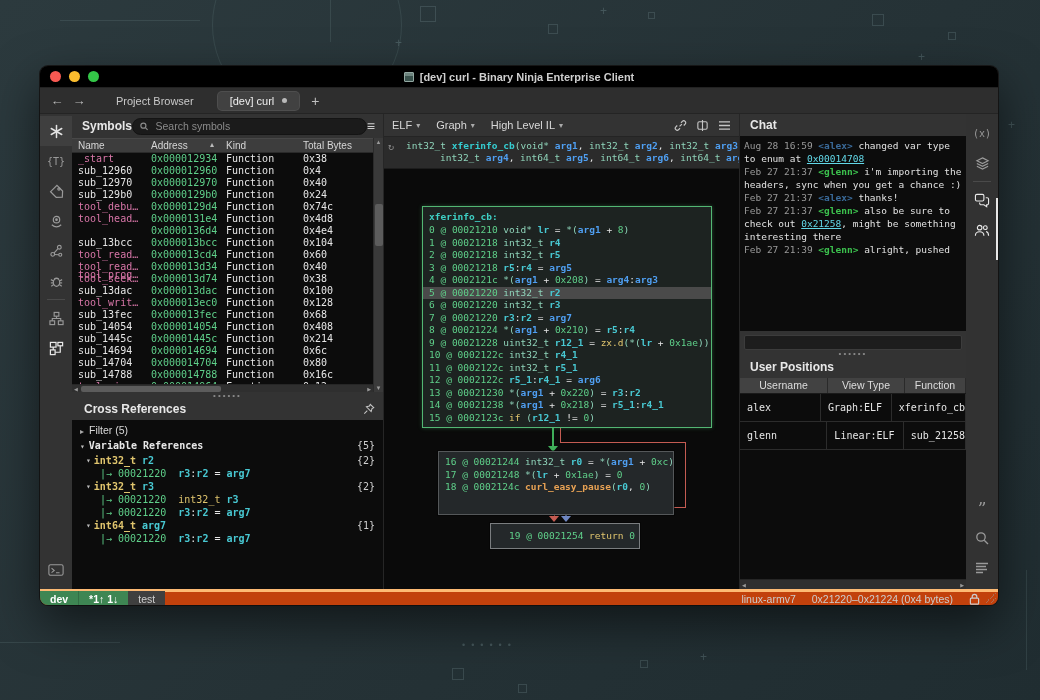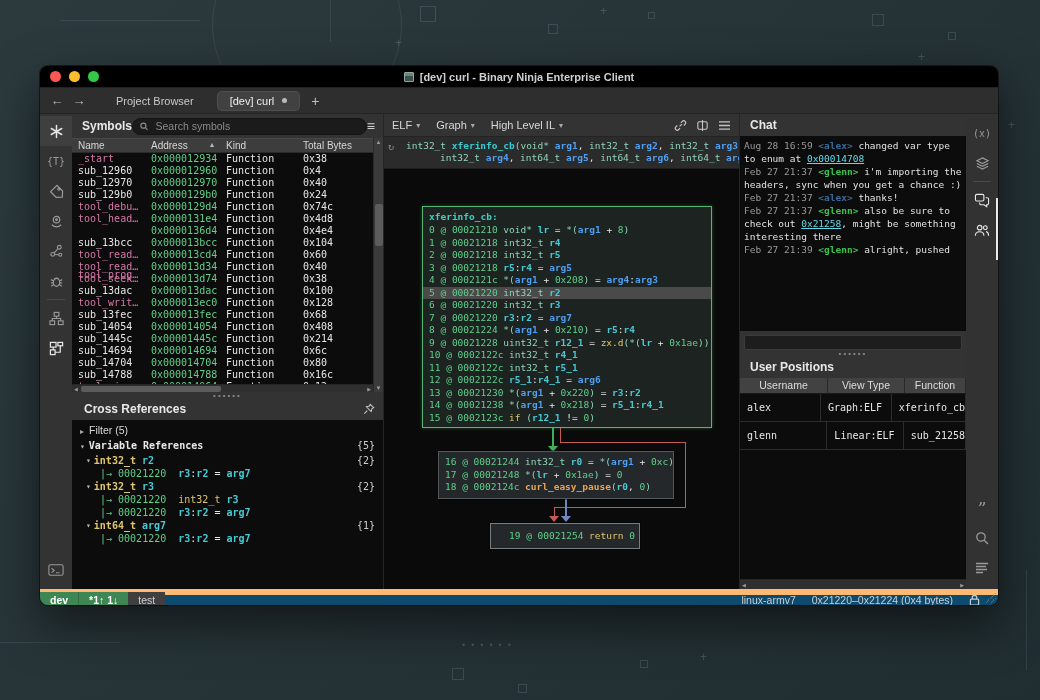--- a/index.html
+++ b/index.html
@@ -119,21 +119,21 @@
   .chat-input input{width:100%;height:100%;background:transparent;border:0;outline:0;color:#ddd;font-size:10px;padding:0 4px;font-family:"DejaVu Sans Mono",monospace;}
   .up-table{height:202px;background:#0c0c0c;font-family:"DejaVu Sans Mono",monospace;font-size:10px;position:relative;overflow:hidden;}
   .up-head{display:flex;height:16px;background:#424242;border-bottom:1px solid #1a1a1a;font-family:"Liberation Sans",sans-serif;font-size:10.5px;color:#ddd;}
   .up-head div{display:flex;align-items:center;justify-content:center;border-right:1px solid #2a2a2a;}
   .up-row{display:flex;height:28px;border-bottom:1px solid #2c2c2c;color:#e6e6e6;}
   .up-row div{display:flex;align-items:center;padding-left:7px;border-right:1px solid #2c2c2c;}
   .col-u{width:88px;}.col-v{width:77px;}.col-f{flex:1;}
   .up-hscroll{height:10px;background:#2f2f2f;border-top:1px solid #262626;position:relative;}
 
   
-  .statusbar{height:16px;background:#0c4a6e;border-top:6px solid #fdba74;display:flex;align-items:center;font-size:10.5px;color:#cdcdcd;position:relative;}
+  .statusbar{height:16px;background:#c2410c;border-top:3px solid #fdba74;display:flex;align-items:center;font-size:10.5px;color:#cdcdcd;position:relative;}
   .seg{height:16px;display:flex;align-items:center;padding:0 10px;}
   .seg.green{background:#3e8653;color:#fff;font-weight:bold;}
   .seg.green.b2{border-left:1px solid #336e45;}
   .seg.gray{background:#3f3f3f;}
   .sb-right{margin-left:auto;display:flex;align-items:center;gap:16px;padding-right:18px;}
   .grip{position:absolute;right:2px;bottom:2px;width:10px;height:10px;opacity:.5;
     background:linear-gradient(135deg,transparent 45%,#999 45%,#999 50%,transparent 50%,transparent 70%,#999 70%,#999 75%,transparent 75%);}
 
   
   .tk{white-space:pre;}
@@ -543,21 +543,21 @@
                 <div class="gline"><span class="gut"> 9 @ 00021228  </span><span class="tk tk-t">uint32_t </span><span class="tk tk-c">r12_1</span><span class="tk tk-w"> = </span><span class="tk tk-y">zx.d</span><span class="tk tk-t">(*(</span><span class="tk tk-c">lr</span><span class="tk tk-w"> + </span><span class="tk tk-g">0x1ae</span><span class="tk tk-t">))</span></div>
                 <div class="gline"><span class="gut">10 @ 0002122c  </span><span class="tk tk-t">int32_t </span><span class="tk tk-c">r4_1</span></div>
                 <div class="gline"><span class="gut">11 @ 0002122c  </span><span class="tk tk-t">int32_t </span><span class="tk tk-c">r5_1</span></div>
                 <div class="gline"><span class="gut">12 @ 0002122c  </span><span class="tk tk-c">r5_1</span><span class="tk tk-w">:</span><span class="tk tk-c">r4_1</span><span class="tk tk-w"> = </span><span class="tk tk-b">arg6</span></div>
                 <div class="gline"><span class="gut">13 @ 00021230  </span><span class="tk tk-t">*(</span><span class="tk tk-b">arg1</span><span class="tk tk-w"> + </span><span class="tk tk-g">0x220</span><span class="tk tk-t">)</span><span class="tk tk-w"> = </span><span class="tk tk-c">r3</span><span class="tk tk-w">:</span><span class="tk tk-c">r2</span></div>
                 <div class="gline"><span class="gut">14 @ 00021238  </span><span class="tk tk-t">*(</span><span class="tk tk-b">arg1</span><span class="tk tk-w"> + </span><span class="tk tk-g">0x218</span><span class="tk tk-t">)</span><span class="tk tk-w"> = </span><span class="tk tk-c">r5_1</span><span class="tk tk-w">:</span><span class="tk tk-c">r4_1</span></div>
                 <div class="gline"><span class="gut">15 @ 0002123c  </span><span class="tk tk-y">if</span><span class="tk tk-t"> (</span><span class="tk tk-c">r12_1</span><span class="tk tk-w"> != </span><span class="tk tk-g">0</span><span class="tk tk-t">)</span></div>
               </div>
           </div>
 
-          <div class="gblock" style="left:54px;top:282px;width:236px;height:48px;padding-top:4px;">
+          <div class="gblock" style="left:54px;top:282px;width:236px;height:64px;padding-top:4px;">
             <div id="blk2-lines">
                 <div class="gline"><span class="gut">16 @ 00021244  </span><span class="tk tk-t">int32_t </span><span class="tk tk-c">r0</span><span class="tk tk-w"> = </span><span class="tk tk-t">*(</span><span class="tk tk-b">arg1</span><span class="tk tk-w"> + </span><span class="tk tk-g">0xc</span><span class="tk tk-t">)</span></div>
                 <div class="gline"><span class="gut">17 @ 00021248  </span><span class="tk tk-t">*(</span><span class="tk tk-c">lr</span><span class="tk tk-w"> + </span><span class="tk tk-g">0x1ae</span><span class="tk tk-t">)</span><span class="tk tk-w"> = </span><span class="tk tk-g">0</span></div>
                 <div class="gline"><span class="gut">18 @ 0002124c  </span><span class="tk tk-o">curl_easy_pause</span><span class="tk tk-t">(</span><span class="tk tk-c">r0</span><span class="tk tk-w">, </span><span class="tk tk-g">0</span><span class="tk tk-t">)</span></div>
               </div>
           </div>
 
           <div class="gblock" style="left:106px;top:354px;width:150px;height:26px;padding-top:6px;border-color:#7a7d7f;">
             <div id="blk3-lines" style="padding-left:12px;">
                 <div class="gline"><span class="gut">19 @ 00021254  </span><span class="tk tk-y">return </span><span class="tk tk-g">0</span></div>

